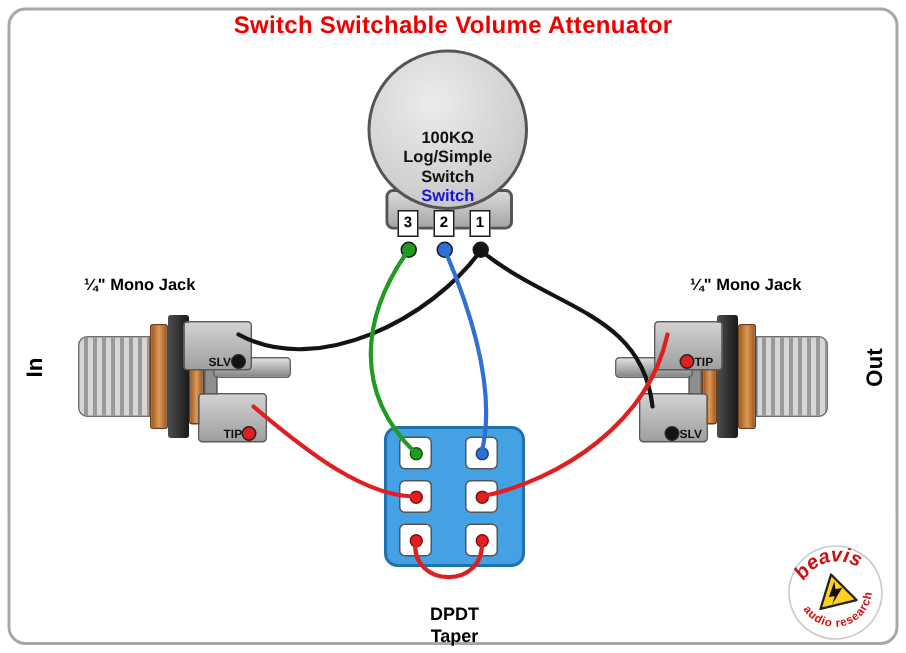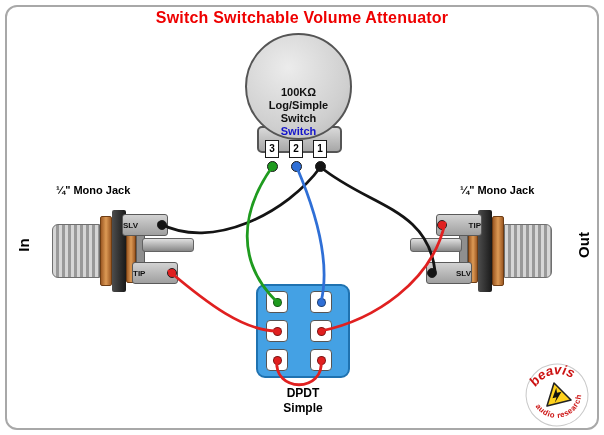--- a/index.html
+++ b/index.html
@@ -37,23 +37,23 @@
   #lj-copper2{left:126px;top:219px;width:10px;height:64px}
   #rj-copper1{left:492px;top:216px;width:12px;height:70px}
   #rj-copper2{left:468px;top:219px;width:10px;height:64px}
   .nut{top:210px;width:14px;height:82px;background:linear-gradient(90deg,#4d4d4d,#191919);border-radius:2px}
   #lj-nut{left:112px}#rj-nut{left:478px}
   .plate{top:223px;width:9px;height:56px;background:#8f8f8f;border:1px solid #5c5c5c}
   #lj-plate{left:136px}#rj-plate{left:459px}
   .arm{top:238px;width:52px;height:14px;background:linear-gradient(180deg,#e0e0e0,#878787);
       border:1px solid #636363;border-radius:3px}
   #lj-arm{left:142px}#rj-arm{left:410px}
-  .lug{position:absolute;width:46px;height:22px;background:linear-gradient(180deg,#d2d2d2,#9f9f9f);
-      border:1px solid #5a5a5a;border-radius:3px;display:flex;align-items:center;
-      justify-content:space-between;padding:0 0;font:bold 8px "Liberation Sans",sans-serif;color:#111}
+  .lug{position:absolute;width:46px;height:33px;background:linear-gradient(180deg,#d2d2d2,#9f9f9f);
+      border:1px solid #5a5a5a;border-radius:3px;display:flex;align-items:flex-end;
+      justify-content:space-between;padding:0 16px;font:bold 8px "Liberation Sans",sans-serif;color:#111}
   #lj-lug-top{left:122px;top:214px}
   #lj-lug-bot{left:132px;top:262px}
   #rj-lug-top{left:436px;top:214px}
   #rj-lug-bot{left:426px;top:262px}
   .ldot{width:10px;height:10px;border-radius:50%;border:1px solid #222;flex:0 0 auto}
   .ldot.k{background:#141414}.ldot.r{background:#e02020}
   .jack-title{position:absolute;font:bold 11px "Liberation Sans",sans-serif;color:#000}
   #lj-title{left:56px;top:184px}#rj-title{left:460px;top:184px}
   .side-label{position:absolute;width:30px;height:34px;display:flex;align-items:center;justify-content:center;
       font:bold 15px "Liberation Sans",sans-serif;color:#000;transform:rotate(-90deg)}
@@ -63,21 +63,21 @@
   
   #switch-body{position:absolute;left:256px;top:284px;width:94px;height:94px;background:#44a1e4;
       border:2px solid #1f72b0;border-radius:9px;z-index:1}
   .term{position:absolute;width:22px;height:22px;background:#fff;border:1px solid #555;border-radius:4px;
       display:flex;align-items:center;justify-content:center;z-index:2}
   .tdot{width:9px;height:9px;border-radius:50%;border:1px solid rgba(0,0,0,.45)}
   .tdot.g{background:#1f9b1f}.tdot.b{background:#2f6fd6}.tdot.r{background:#e02020}
   #t-tl{left:266px;top:291px}#t-tr{left:310px;top:291px}
   #t-ml{left:266px;top:320px}#t-mr{left:310px;top:320px}
   #t-bl{left:266px;top:349px}#t-br{left:310px;top:349px}
-  #dpdt-label{position:absolute;left:253px;top:386px;width:100px;text-align:center;
+  #dpdt-label{position:absolute;left:253px;top:402px;width:100px;text-align:center;
       font:bold 12px/15px "Liberation Sans",sans-serif;color:#000}
 
   
   #wires{position:absolute;left:0;top:0;width:604px;height:435px;z-index:5;pointer-events:none}
   #wires path{fill:none;stroke-width:2.8;stroke-linecap:round}
   .wg{stroke:#1f9b1f}.wb{stroke:#2f6fd6}.wr{stroke:#e02020}.wk{stroke:#141414}
 
   
   #logo{position:absolute;left:524px;top:362px;width:66px;height:66px;transform:rotate(-14deg);z-index:4}
 </style>
@@ -150,21 +150,21 @@
       <span class="tdot r"></span>
     </div>
   <div class="term" id="t-bl">
       <span class="tdot r"></span>
     </div>
   <div class="term" id="t-br">
       <span class="tdot r"></span>
     </div>
   <div id="dpdt-label">
     <div>DPDT</div>
-    <div>Simple</div>
+    <div>Taper</div>
   </div>
 
   <svg id="logo" viewBox="0 0 64 64">
     <circle cx="32" cy="32" r="30" fill="#ffffff" stroke="#c9c9c9" stroke-width="1"></circle>
     <defs>
       <path id="lgtop" d="M 7 37 A 25 25 0 0 1 57 37" fill="none"></path>
       <path id="lgbot" d="M 9 37 A 24 24 0 0 0 55 37" fill="none"></path>
     </defs>
     <text font-size="13" font-weight="bold" font-style="italic" fill="#cc1111" font-family="Liberation Sans, sans-serif">
       <textPath href="#lgtop" startOffset="50%" text-anchor="middle">beavis</textPath>

